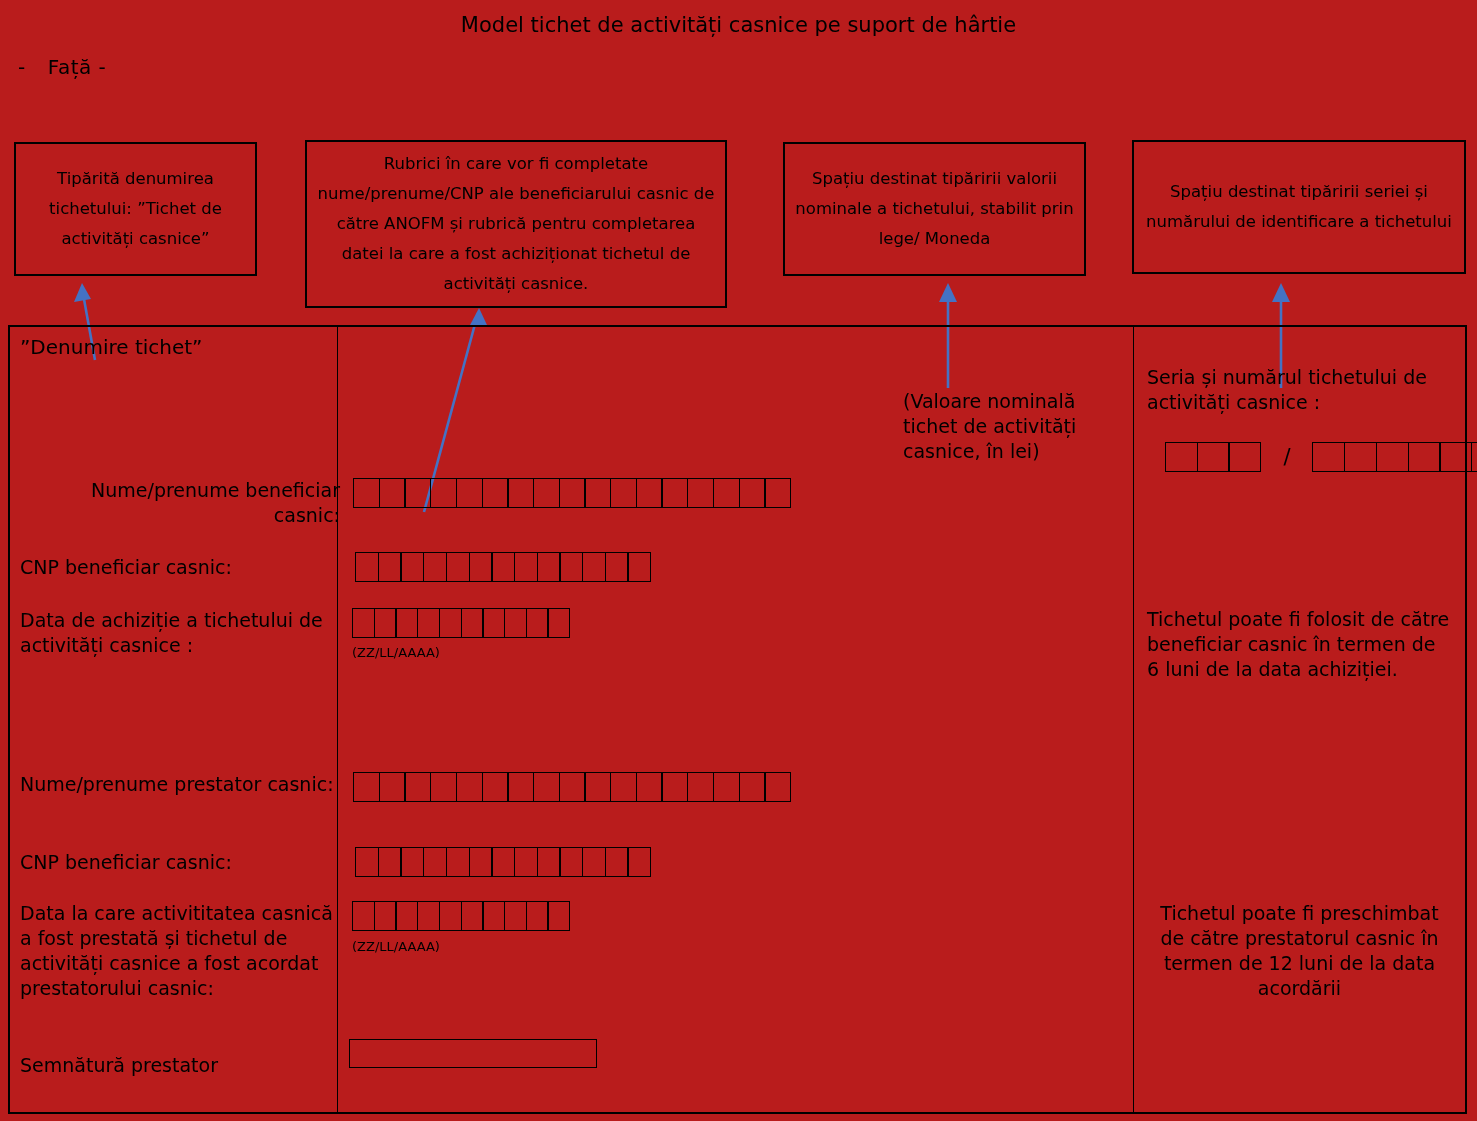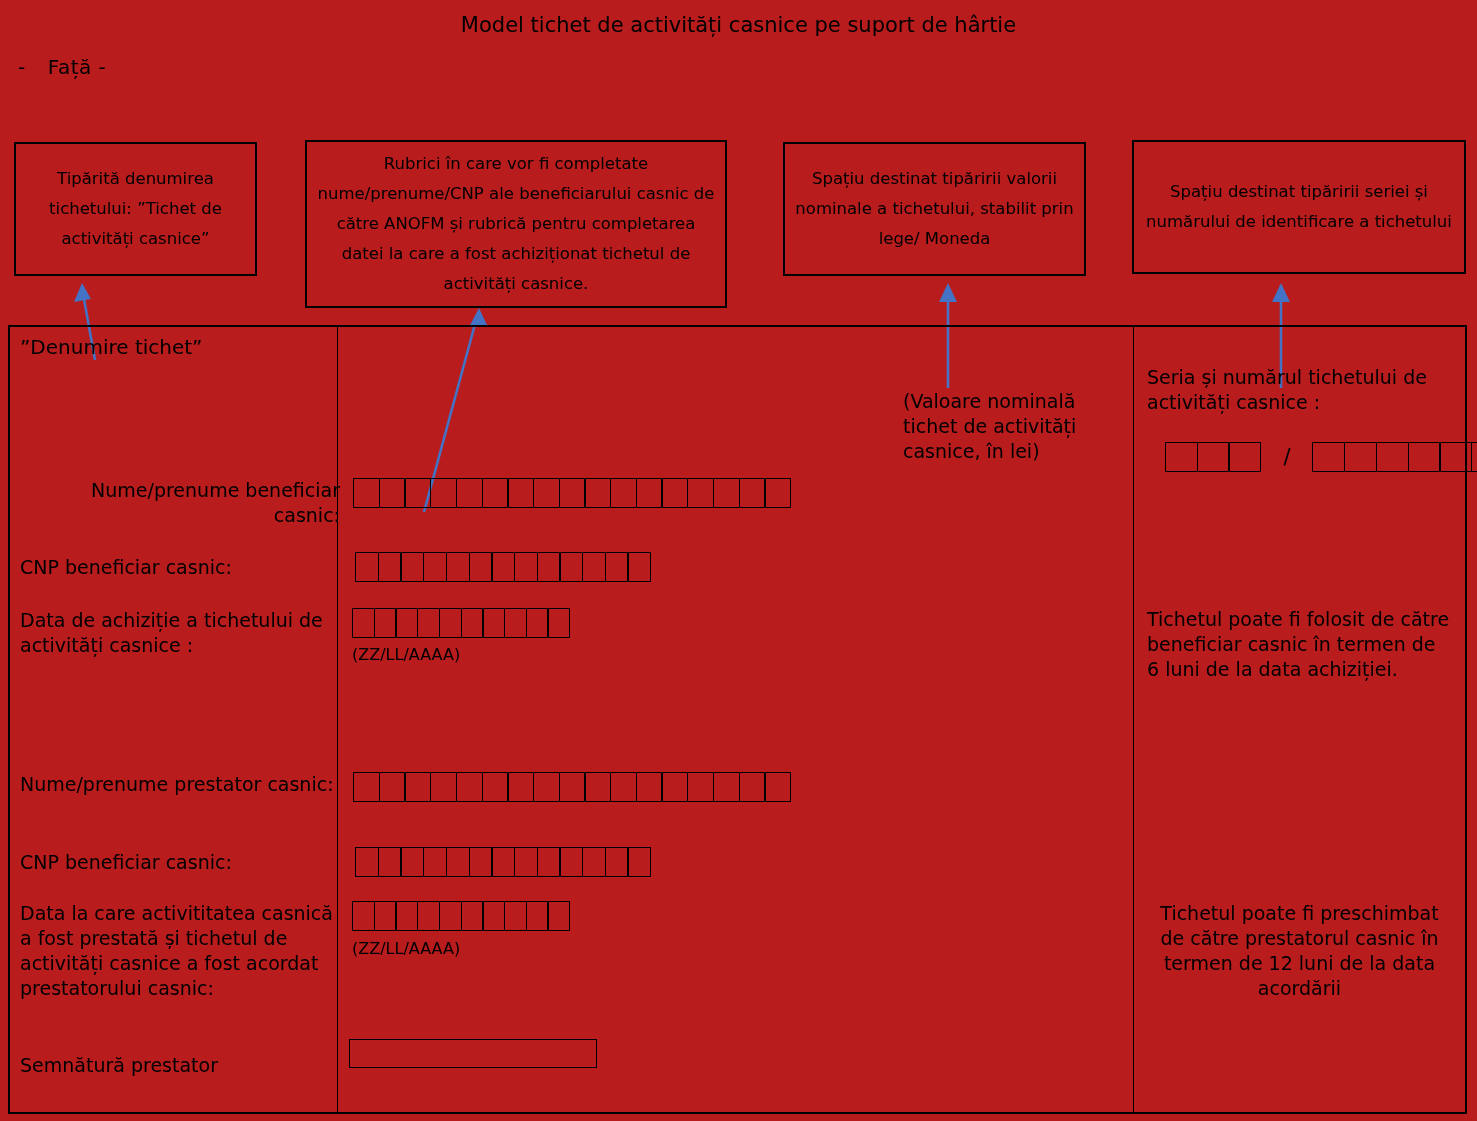--- a/index.html
+++ b/index.html
@@ -102,21 +102,21 @@
   .cells .cell:first-child { margin-left: 0; }
 
   #cells-nume-beneficiar  { left: 353px; top: 478px; }
   #cells-cnp-beneficiar   { left: 355px; top: 552px; }
   #cells-data-achizitie   { left: 352px; top: 608px; }
   #cells-nume-prestator   { left: 353px; top: 772px; }
   #cells-cnp-prestator    { left: 355px; top: 847px; }
   #cells-data-prestare    { left: 352px; top: 901px; }
 
   .hint {
-    font-size: 16px;
+    font-size: 13px;
   }
   #hint-achizitie { left: 352px; top: 645px; }
   #hint-prestare  { left: 352px; top: 939px; }
 
   #signature-box {
     left: 349px; top: 1039px;
     width: 248px; height: 29px;
     border: 1.3px solid #000;
     box-sizing: border-box;
   }

